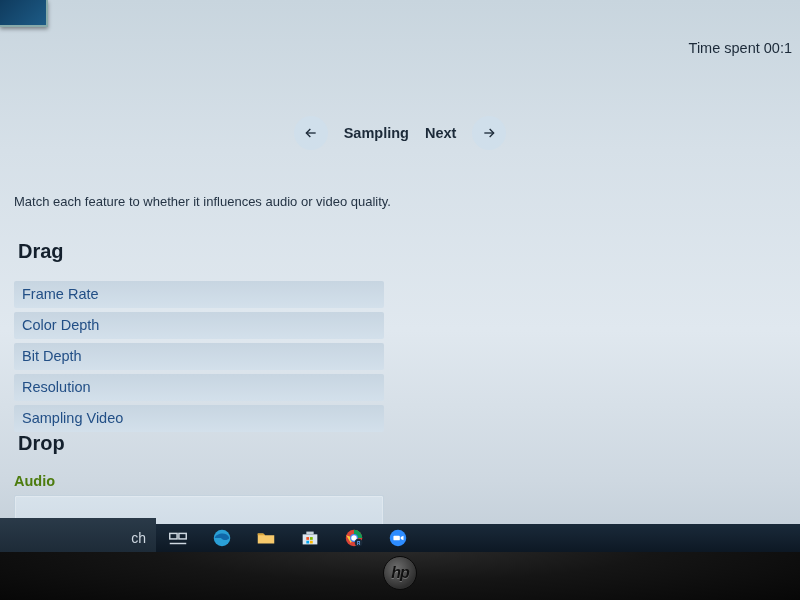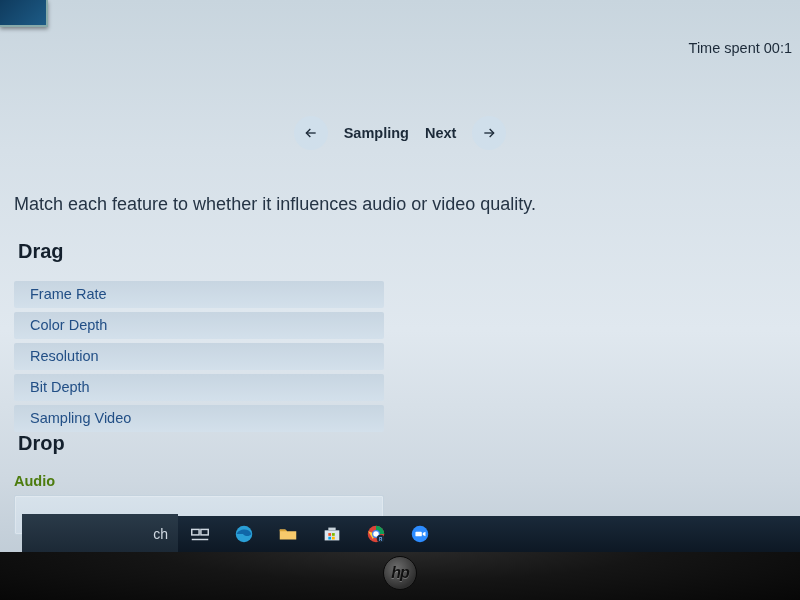--- a/index.html
+++ b/index.html
@@ -16,39 +16,39 @@
   .qcount{font-size:18px;font-weight:700;color:#1c2a39;display:inline-block;}
   .time{position:absolute;right:8px;top:40px;font-size:14.5px;color:#1c2a39;}
 
   .nav{position:absolute;left:0;right:0;top:116px;text-align:center;}
   .nav-inner{display:inline-flex;align-items:center;gap:16px;}
   .nav-text{font-weight:600;color:#1c2a39;font-size:14.5px;}
   .circ{width:34px;height:34px;border-radius:50%;background:#d0dfeb;
     display:inline-flex;align-items:center;justify-content:center;cursor:pointer;}
   .circ svg{stroke:#1c2a39;stroke-width:2;fill:none;}
 
-  .instr{position:absolute;left:14px;top:194px;font-size:18px;color:#253445;}
+  .instr{position:absolute;left:14px;top:194px;font-size:13px;color:#253445;}
 
   .cols{position:absolute;left:14px;right:14px;top:240px;display:flex;justify-content:space-between;flex-direction:column;}
   .col-l{width:370px;}
   .col-r{width:370px;}
   .col-head{font-size:20px;font-weight:700;margin:0 0 18px 4px;color:#14202d;}
   .drag-list{display:flex;flex-direction:column;gap:4px;}
-  .drag-item{height:27px;line-height:27px;padding:0 16px;color:#224f86;font-size:14.5px;
+  .drag-item{height:27px;line-height:27px;padding:0 8px;color:#224f86;font-size:14.5px;
     background:linear-gradient(180deg,#c7d5e1,#d3e0eb);border-radius:2px;cursor:move;}
 
   .drop-label{color:#4d7c0f;font-weight:600;font-size:14.5px;margin:0 0 6px 0;}
   .drop-zone{height:38px;border:1px solid #c5d3de;border-radius:2px;
     background:linear-gradient(180deg,#d7e2eb,#cfdbe6);margin-bottom:14px;
     box-shadow:inset 0 0 0 1px rgba(255,255,255,.25);}
   .drop-zone.v{height:72px;}
 
   
-  .taskbar{position:absolute;left:0;right:0;bottom:48px;height:36px;
-    background:linear-gradient(180deg,#1a2a3a,#0d1824);display:flex;align-items:center;margin-left:22px;}
+  .taskbar{position:absolute;left:0;right:0;bottom:48px;height:28px;
+    background:linear-gradient(180deg,#1a2a3a,#0d1824);display:flex;align-items:center;}
   .search-edge{height:40px;width:146px;background:linear-gradient(180deg,#2a3a49,#1b2835);
     color:#cfd8e1;font-size:14px;display:flex;align-items:center;padding-right:10px;justify-content:flex-end;}
   .tb-icon{width:44px;height:40px;display:flex;align-items:center;justify-content:center;cursor:pointer;}
   .tb-icon svg{width:22px;height:22px;}
 
   
   .bezel{position:absolute;left:0;right:0;bottom:0;height:48px;
     background:radial-gradient(ellipse at 50% -10%,#2b2b2b 0%,#151515 45%,#070707 100%);}
   .hp{position:absolute;left:50%;bottom:10px;transform:translateX(-50%);
     width:32px;height:32px;border-radius:50%;display:flex;align-items:center;justify-content:center;
@@ -85,22 +85,22 @@
   </div>
 
   <div class="instr">Match each feature to whether it influences audio or video quality.</div>
 
   <div class="cols">
     <div class="col-l">
       <div class="col-head">Drag</div>
       <div class="drag-list">
         <div class="drag-item">Frame Rate</div>
         <div class="drag-item">Color Depth</div>
+        <div class="drag-item">Bit Depth</div>
         <div class="drag-item">Resolution</div>
-        <div class="drag-item">Bit Depth</div>
         <div class="drag-item">Sampling Video</div>
       </div>
     </div>
     <div class="col-r">
       <div class="col-head">Drop</div>
       <div class="drop-label">Audio</div>
       <div class="drop-zone"></div>
       <div class="drop-label">Next</div>
       <div class="drop-zone v"></div>
     </div>

